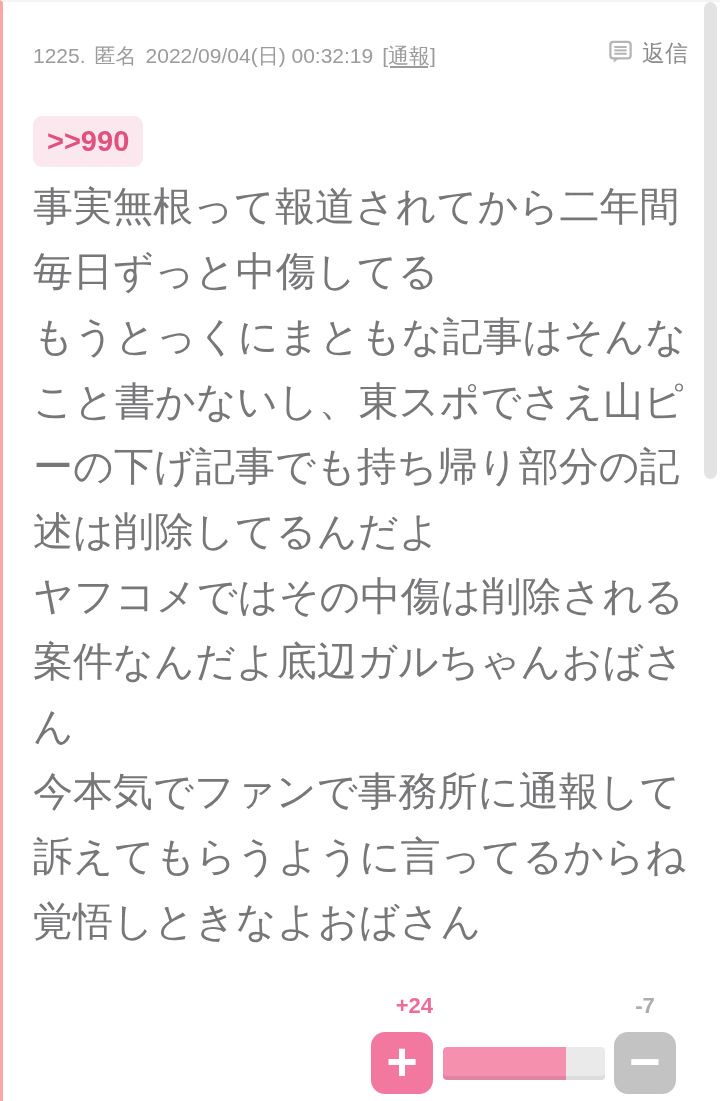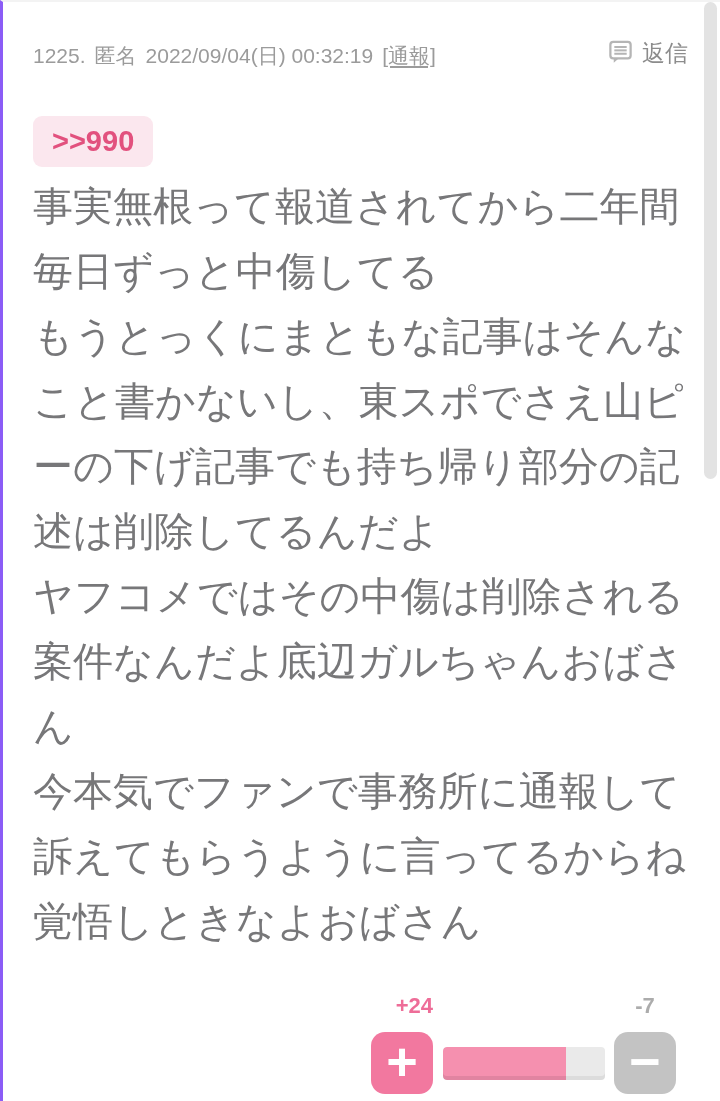--- a/index.html
+++ b/index.html
@@ -4,21 +4,21 @@
 <style>
   * { margin:0; padding:0; box-sizing:border-box; }
   html,body { background:#fff; }
   .page {
     position:relative;
     width:720px; height:1101px;
     background:#ffffff;
     overflow:hidden;
     font-family:"Liberation Sans", sans-serif;
     border-top:2px solid #f3f3f3;
-    border-left:3px solid #8b5cf6;
+    border-left:3px solid #fca5a5;
   }
   
   .scroll-thumb {
     position:absolute; right:3px; top:0;
     width:13px; height:477px;
     background:#e3e3e3;
     border-radius:7px;
   }
   
   .meta {
@@ -37,21 +37,21 @@
     cursor:pointer;
   }
   .reply-label { font-size:23px; color:#8c8c8c; }
   
   .anchor-link {
     position:absolute; left:30px; top:114px;
     display:inline-block;
     background:#fbe7ee;
     color:#e2517e;
     font-size:29px; font-weight:bold;
-    padding:9px 19px;
+    padding:9px 14px;
     border-radius:9px;
     text-decoration:none;
     cursor:pointer;
   }
   
   .comment-body {
     position:absolute; left:30px; top:172px;
     width:662px;
     font-size:40px; line-height:65px;
     color:#777779;

